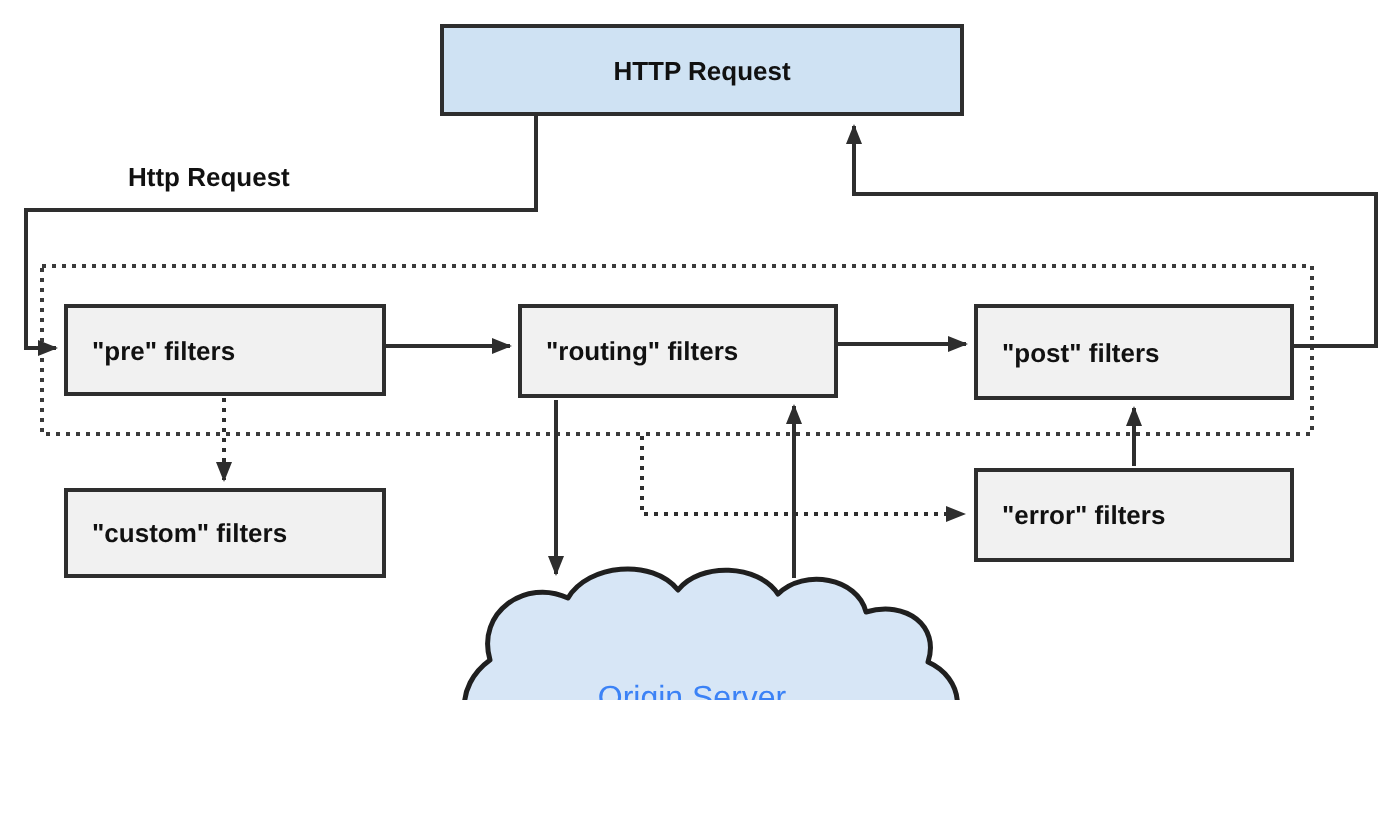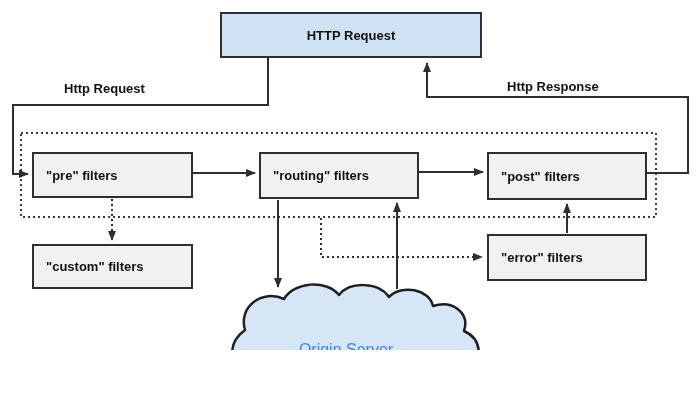--- a/index.html
+++ b/index.html
@@ -111,17 +111,16 @@
   <div class="node left-label" id="custom-filters">
     <span>"custom" filters</span>
   </div>
 
   <div class="node left-label" id="error-filters">
     <span>"error" filters</span>
   </div>
 
   <div class="edge-label" id="label-http-request">Http Request</div>
 
-  <div class="edge-label" id="label-http-response">Http Response</div>
 
   <div id="label-origin-server">Origin Server</div>
 
 </div>
 
 </body></html>

